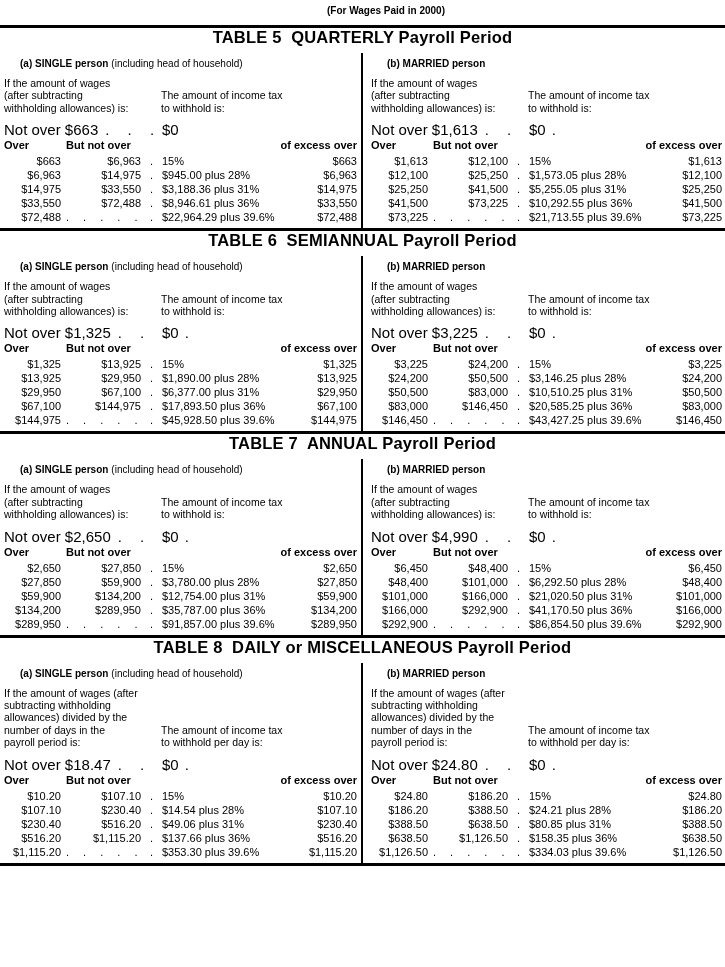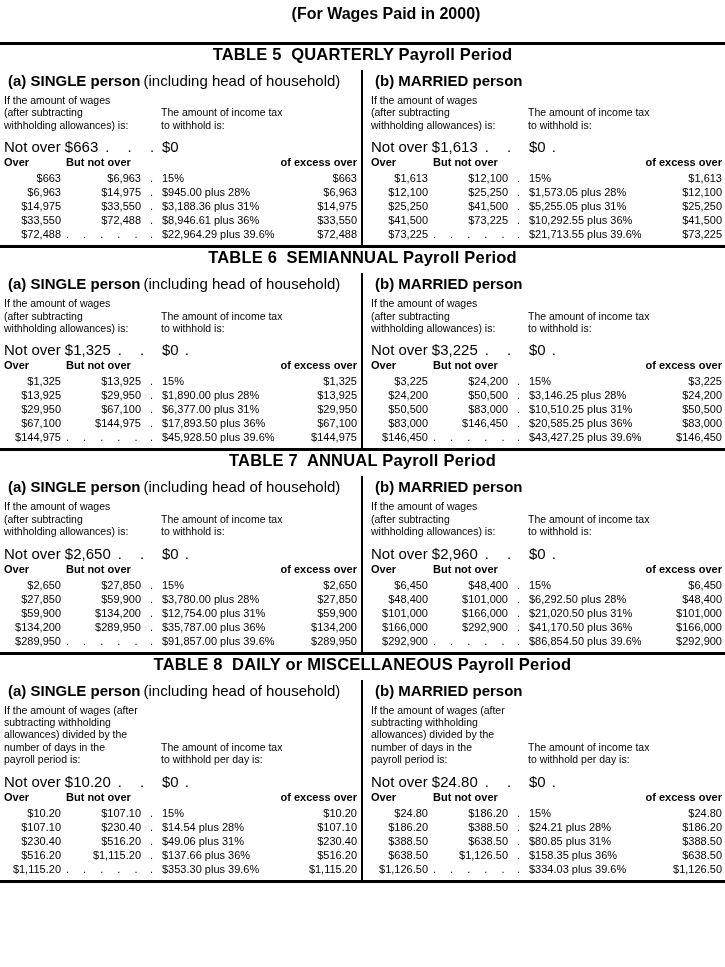--- a/index.html
+++ b/index.html
@@ -2,28 +2,28 @@
 <html><head>
 <meta charset="utf-8">
 <style>
   html,body{margin:0;padding:0;background:#fff;}
   .page{
     width:725px;height:967px;background:#ffffff;color:#000;
     font-family:"Liberation Sans",sans-serif;overflow:hidden;box-sizing:border-box;
     position:relative;
   }
   .doc-title{text-align:center;font-weight:bold;font-size:17px;padding-top:3px;letter-spacing:.2px;}
-  .doc-subtitle{text-align:center;font-weight:bold;font-size:16px;padding:5px 0 19px;margin-left:47px;}
+  .doc-subtitle{text-align:center;font-weight:bold;font-size:10px;padding:5px 0 9px;margin-left:47px;}
   .toprule{height:3px;background:#000;}
   .theading{margin:0;text-align:center;font-size:16.5px;font-weight:bold;padding:0 0 6px;white-space:pre;letter-spacing:.2px;}
   .tbody{display:flex;align-items:stretch;border-bottom:3px solid #000;}
   .half{width:361px;box-sizing:border-box;padding:2px 4px 4px 4px;}
   .vdiv{width:2px;background:#000;}
   .vdiv + .half{width:auto;flex:1;padding-left:8px;padding-right:3px;}
-  .person{font-size:15px;line-height:15px;margin:1px 4px 6px;}
+  .person{font-size:10px;line-height:15px;margin:1px 16px 6px;}
   .pb{font-weight:bold;}
   .pr{margin-left:3px;}
   .cond{display:flex;align-items:flex-end;font-size:10.5px;line-height:12.4px;}
   .wagecol{width:157px;padding-right:3px;box-sizing:border-box;}
   .taxcol{flex:1;}
   .notover{position:relative;margin:7px 0 5px;font-size:15px;height:13px;white-space:nowrap;}
   .nodots{letter-spacing:7px;margin-left:7px;}
   .nozero{position:absolute;left:158px;top:0;}
   .thead{display:flex;font-weight:bold;font-size:11px;margin:5px 0 3px;}
   .h1{width:62px;}
@@ -396,21 +396,21 @@
                 <div>If the amount of wages</div>
                 <div>(after subtracting</div>
                 <div>withholding allowances) is:</div>
               </div>
           <div class="taxcol">
                 <div>The amount of income tax</div>
                 <div>to withhold is:</div>
               </div>
         </div>
         <div class="notover">
-          <span>Not over $2,960</span><span class="nodots">. . . .</span><span class="nozero">$0</span>
+          <span>Not over $4,990</span><span class="nodots">. . . .</span><span class="nozero">$0</span>
         </div>
         <div class="thead">
           <span class="h1">Over</span>
           <span class="h2">But not over</span>
           <span class="h3">of excess over</span>
         </div>
         <div class="rows">
   <div class="trow">
     <span class="c1">$6,450</span>
     <span class="c2">$48,400</span>
@@ -469,21 +469,21 @@
                 <div>allowances) divided by the</div>
                 <div>number of days in the</div>
                 <div>payroll period is:</div>
               </div>
           <div class="taxcol">
                 <div>The amount of income tax</div>
                 <div>to withhold per day is:</div>
               </div>
         </div>
         <div class="notover">
-          <span>Not over $10.20</span><span class="nodots">. . . .</span><span class="nozero">$0</span>
+          <span>Not over $18.47</span><span class="nodots">. . . .</span><span class="nozero">$0</span>
         </div>
         <div class="thead">
           <span class="h1">Over</span>
           <span class="h2">But not over</span>
           <span class="h3">of excess over</span>
         </div>
         <div class="rows">
   <div class="trow">
     <span class="c1">$10.20</span>
     <span class="c2">$107.10</span>

